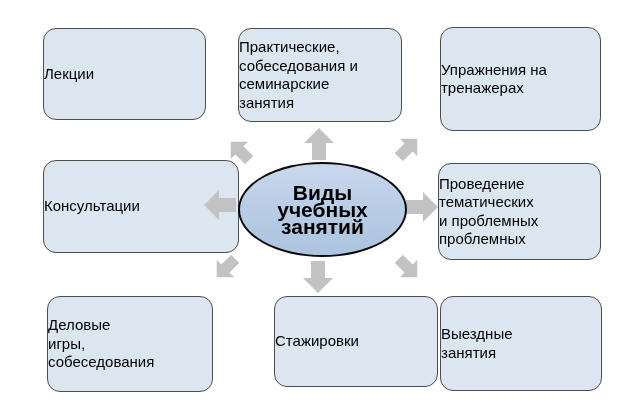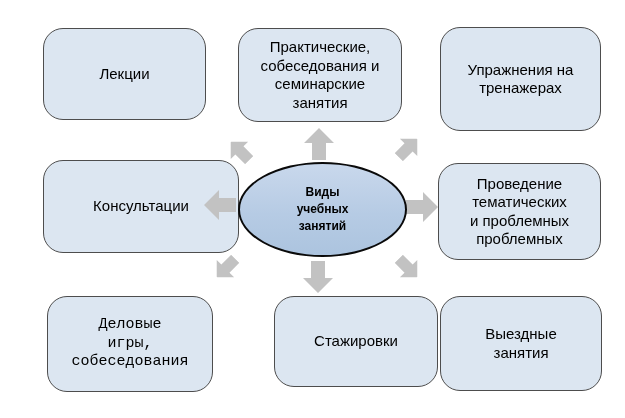--- a/index.html
+++ b/index.html
@@ -7,44 +7,44 @@
     position:relative;
     width:625px;height:418px;
     background:#ffffff;
     font-family:"Liberation Sans", sans-serif;
     overflow:hidden;
   }
   .box{
     position:absolute;
     background:#dce6f1;
     border:1px solid #4d4d4d;
-    border-radius:20px;
+    border-radius:13px;
     display:flex;
     flex-direction:column;
-    align-items:center;
+    align-items:flex-start;
     justify-content:center;
     text-align:center;
     color:#000000;
     font-size:15px;
     line-height:18.5px;
     box-sizing:border-box;
   }
   .box .line{display:block;}
   .center-ellipse{
     position:absolute;
     left:238px;top:162px;width:169px;height:95px;
     border-radius:50%;
     background:linear-gradient(180deg,#c9d8ec 0%,#b6cbe4 55%,#acc4df 100%);
     border:2.5px solid #0a0a0a;
     display:flex;
     flex-direction:column;
     align-items:center;
     justify-content:center;
     text-align:center;
-    font-size:12px;
+    font-size:21px;
     font-weight:bold;
     line-height:17px;
     color:#000000;
     box-sizing:border-box;
   }
   .arrow{
     position:absolute;
     width:32px;height:32px;
   }
   .arrow svg{display:block;width:100%;height:100%;}
@@ -55,21 +55,21 @@
   .arrow-down{left:302px;top:261px;transform:rotate(180deg);}
   .arrow-down-left{left:210px;top:252px;transform:rotate(225deg) scale(0.82);}
   .arrow-left{left:204px;top:189px;transform:rotate(270deg);}
   .arrow-up-left{left:224px;top:135px;transform:rotate(315deg) scale(0.82);}
   
   .b-lectures{left:43px;top:28px;width:163px;height:92px;}
   .b-practical{left:238px;top:28px;width:164px;height:94px;}
   .b-simulators{left:440px;top:27px;width:161px;height:104px;}
   .b-consultations{left:43px;top:160px;width:196px;height:93px;}
   .b-seminars{left:438px;top:163px;width:163px;height:97px;}
-  .b-business-games{left:47px;top:296px;width:166px;height:96px;font-family:Liberation Mono, monospace;}
+  .b-business-games{left:47px;top:296px;width:166px;height:96px;}
   .b-internships{left:238px;top:296px;width:164px;height:91px;margin-left:36px;}
   .b-field-trips{left:440px;top:296px;width:162px;height:95px;}
 </style>
 </head>
 <body>
 
 <div class="canvas">
 
   <div class="box b-lectures">
     <span class="line">Лекции</span>

